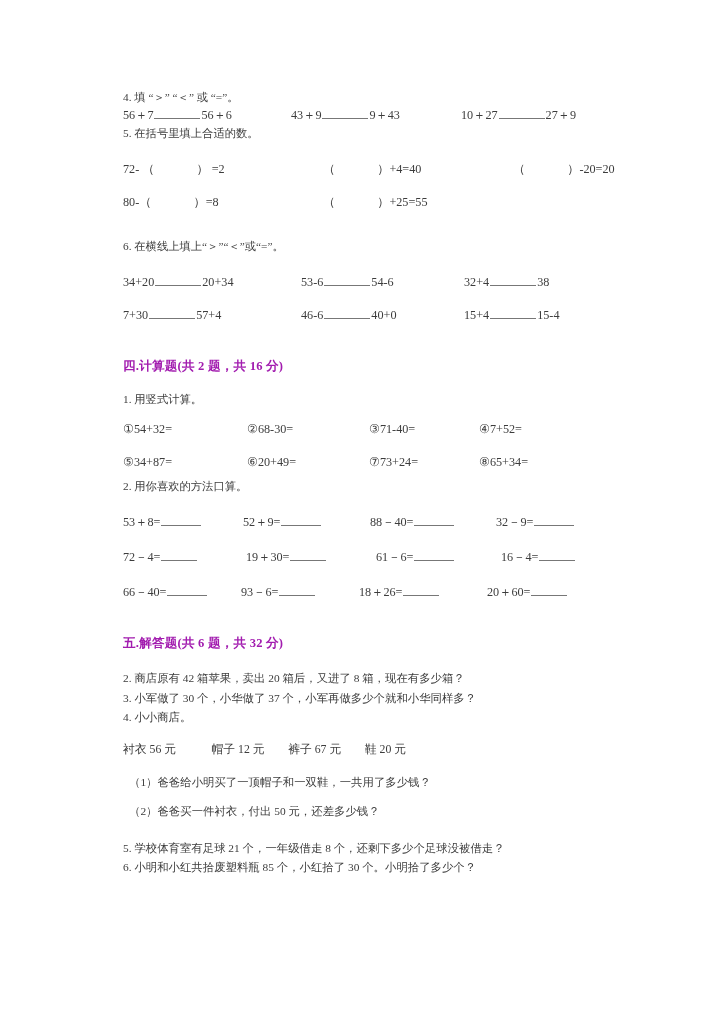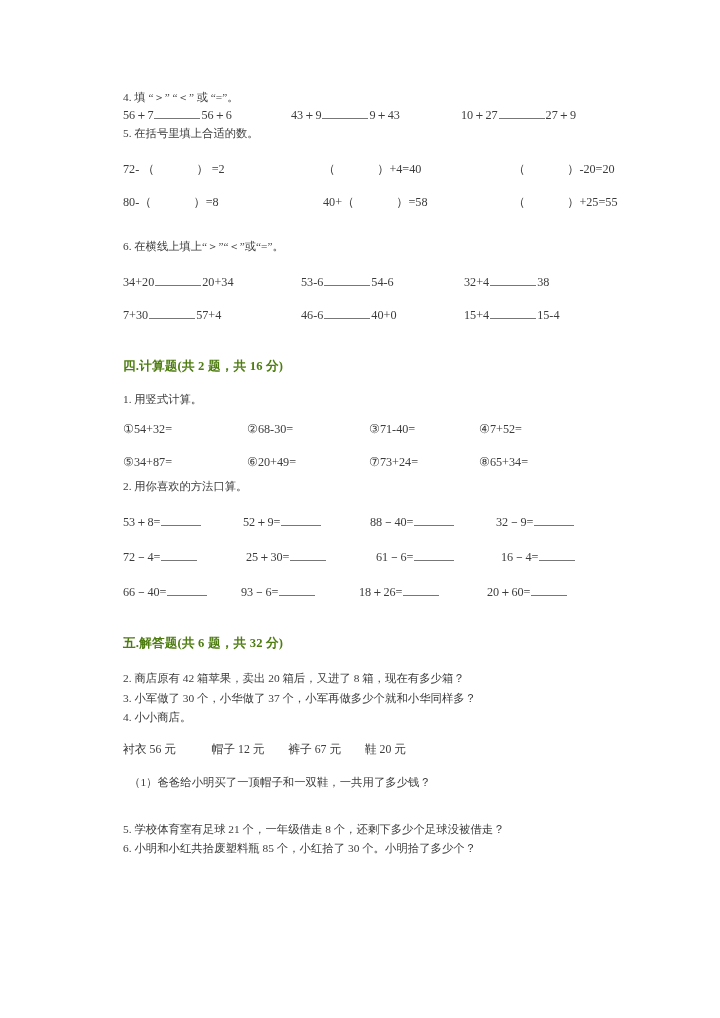--- a/index.html
+++ b/index.html
@@ -31,21 +31,21 @@
     width: 504px;
   }
   .prompt {
     font-size: 11.3px;
     line-height: 19px;
     color: #3c3c3c;
   }
   .sec-head {
     font-size: 12.6px;
     font-weight: bold;
-    color: #4d7c0f;
+    color: #a21caf;
     line-height: 20px;
     letter-spacing: .2px;
   }
 
   
   .row {
     display: flex;
     font-size: 12.2px;
     line-height: 17px;
     color: #3c3c3c;
@@ -112,21 +112,20 @@
     <div class="row">
       <span class="cell" style="width:200px"><span>72- （</span><span class="paren"></span><span>） =2</span></span>
       <span class="cell" style="width:190px"><span>（</span><span class="paren"></span><span>）+4=40</span></span>
       <span class="cell"><span>（</span><span class="paren"></span><span>）-20=20</span></span>
     </div>
 
     <div class="gap-16"></div>
 
     <div class="row">
       <span class="cell" style="width:200px"><span>80-（</span><span class="paren"></span><span>）=8</span></span>
-      <span class="cell" style="width:190px"><span>40+（</span><span class="paren"></span><span>）=58</span></span>
       <span class="cell"><span>（</span><span class="paren"></span><span>）+25=55</span></span>
     </div>
 
     <div class="gap-26"></div>
 
     <div class="prompt">6. 在横线上填上“＞”“＜”或“=”。</div>
     <div class="gap-18"></div>
 
     <div class="row">
       <span class="cell" style="width:178px"><span>34+20</span><span class="blank b-lg"></span><span>20+34</span></span>
@@ -175,21 +174,21 @@
       <span class="cell" style="width:120px"><span>53＋8=</span><span class="blank b-md"></span></span>
       <span class="cell" style="width:127px"><span>52＋9=</span><span class="blank b-md"></span></span>
       <span class="cell" style="width:126px"><span>88－40=</span><span class="blank b-md"></span></span>
       <span class="cell"><span>32－9=</span><span class="blank b-md"></span></span>
     </div>
 
     <div class="gap-18"></div>
 
     <div class="row">
       <span class="cell" style="width:123px"><span>72－4=</span><span class="blank b-sm"></span></span>
-      <span class="cell" style="width:130px"><span>25＋30=</span><span class="blank b-sm"></span></span>
+      <span class="cell" style="width:130px"><span>19＋30=</span><span class="blank b-sm"></span></span>
       <span class="cell" style="width:125px"><span>61－6=</span><span class="blank b-md"></span></span>
       <span class="cell"><span>16－4=</span><span class="blank b-sm"></span></span>
     </div>
 
     <div class="gap-18"></div>
 
     <div class="row">
       <span class="cell" style="width:118px"><span>66－40=</span><span class="blank b-md"></span></span>
       <span class="cell" style="width:118px"><span>93－6=</span><span class="blank b-sm"></span></span>
       <span class="cell" style="width:128px"><span>18＋26=</span><span class="blank b-sm"></span></span>
@@ -205,20 +204,21 @@
     <div class="wp">2. 商店原有 42 箱苹果，卖出 20 箱后，又进了 8 箱，现在有多少箱？</div>
     <div class="wp">3. 小军做了 30 个，小华做了 37 个，小军再做多少个就和小华同样多？</div>
     <div class="wp">4. 小小商店。</div>
 
     <div class="gap-12"></div>
     <div class="price-row">衬衣 56 元　　　帽子 12 元　　裤子 67 元　　鞋 20 元</div>
 
     <div class="gap-14"></div>
     <div class="sub-q">（1）爸爸给小明买了一顶帽子和一双鞋，一共用了多少钱？</div>
     <div class="gap-10"></div>
+    <div class="sub-q">（2）爸爸买一件衬衣，付出 50 元，还差多少钱？</div>
 
     <div class="gap-18"></div>
     <div class="wp">5. 学校体育室有足球 21 个，一年级借走 8 个，还剩下多少个足球没被借走？</div>
     <div class="wp">6. 小明和小红共拾废塑料瓶 85 个，小红拾了 30 个。小明拾了多少个？</div>
 
     <div class="gap-22"></div>
     <div class="answers-title">参考答案</div>
 
   </div>
 </div>

